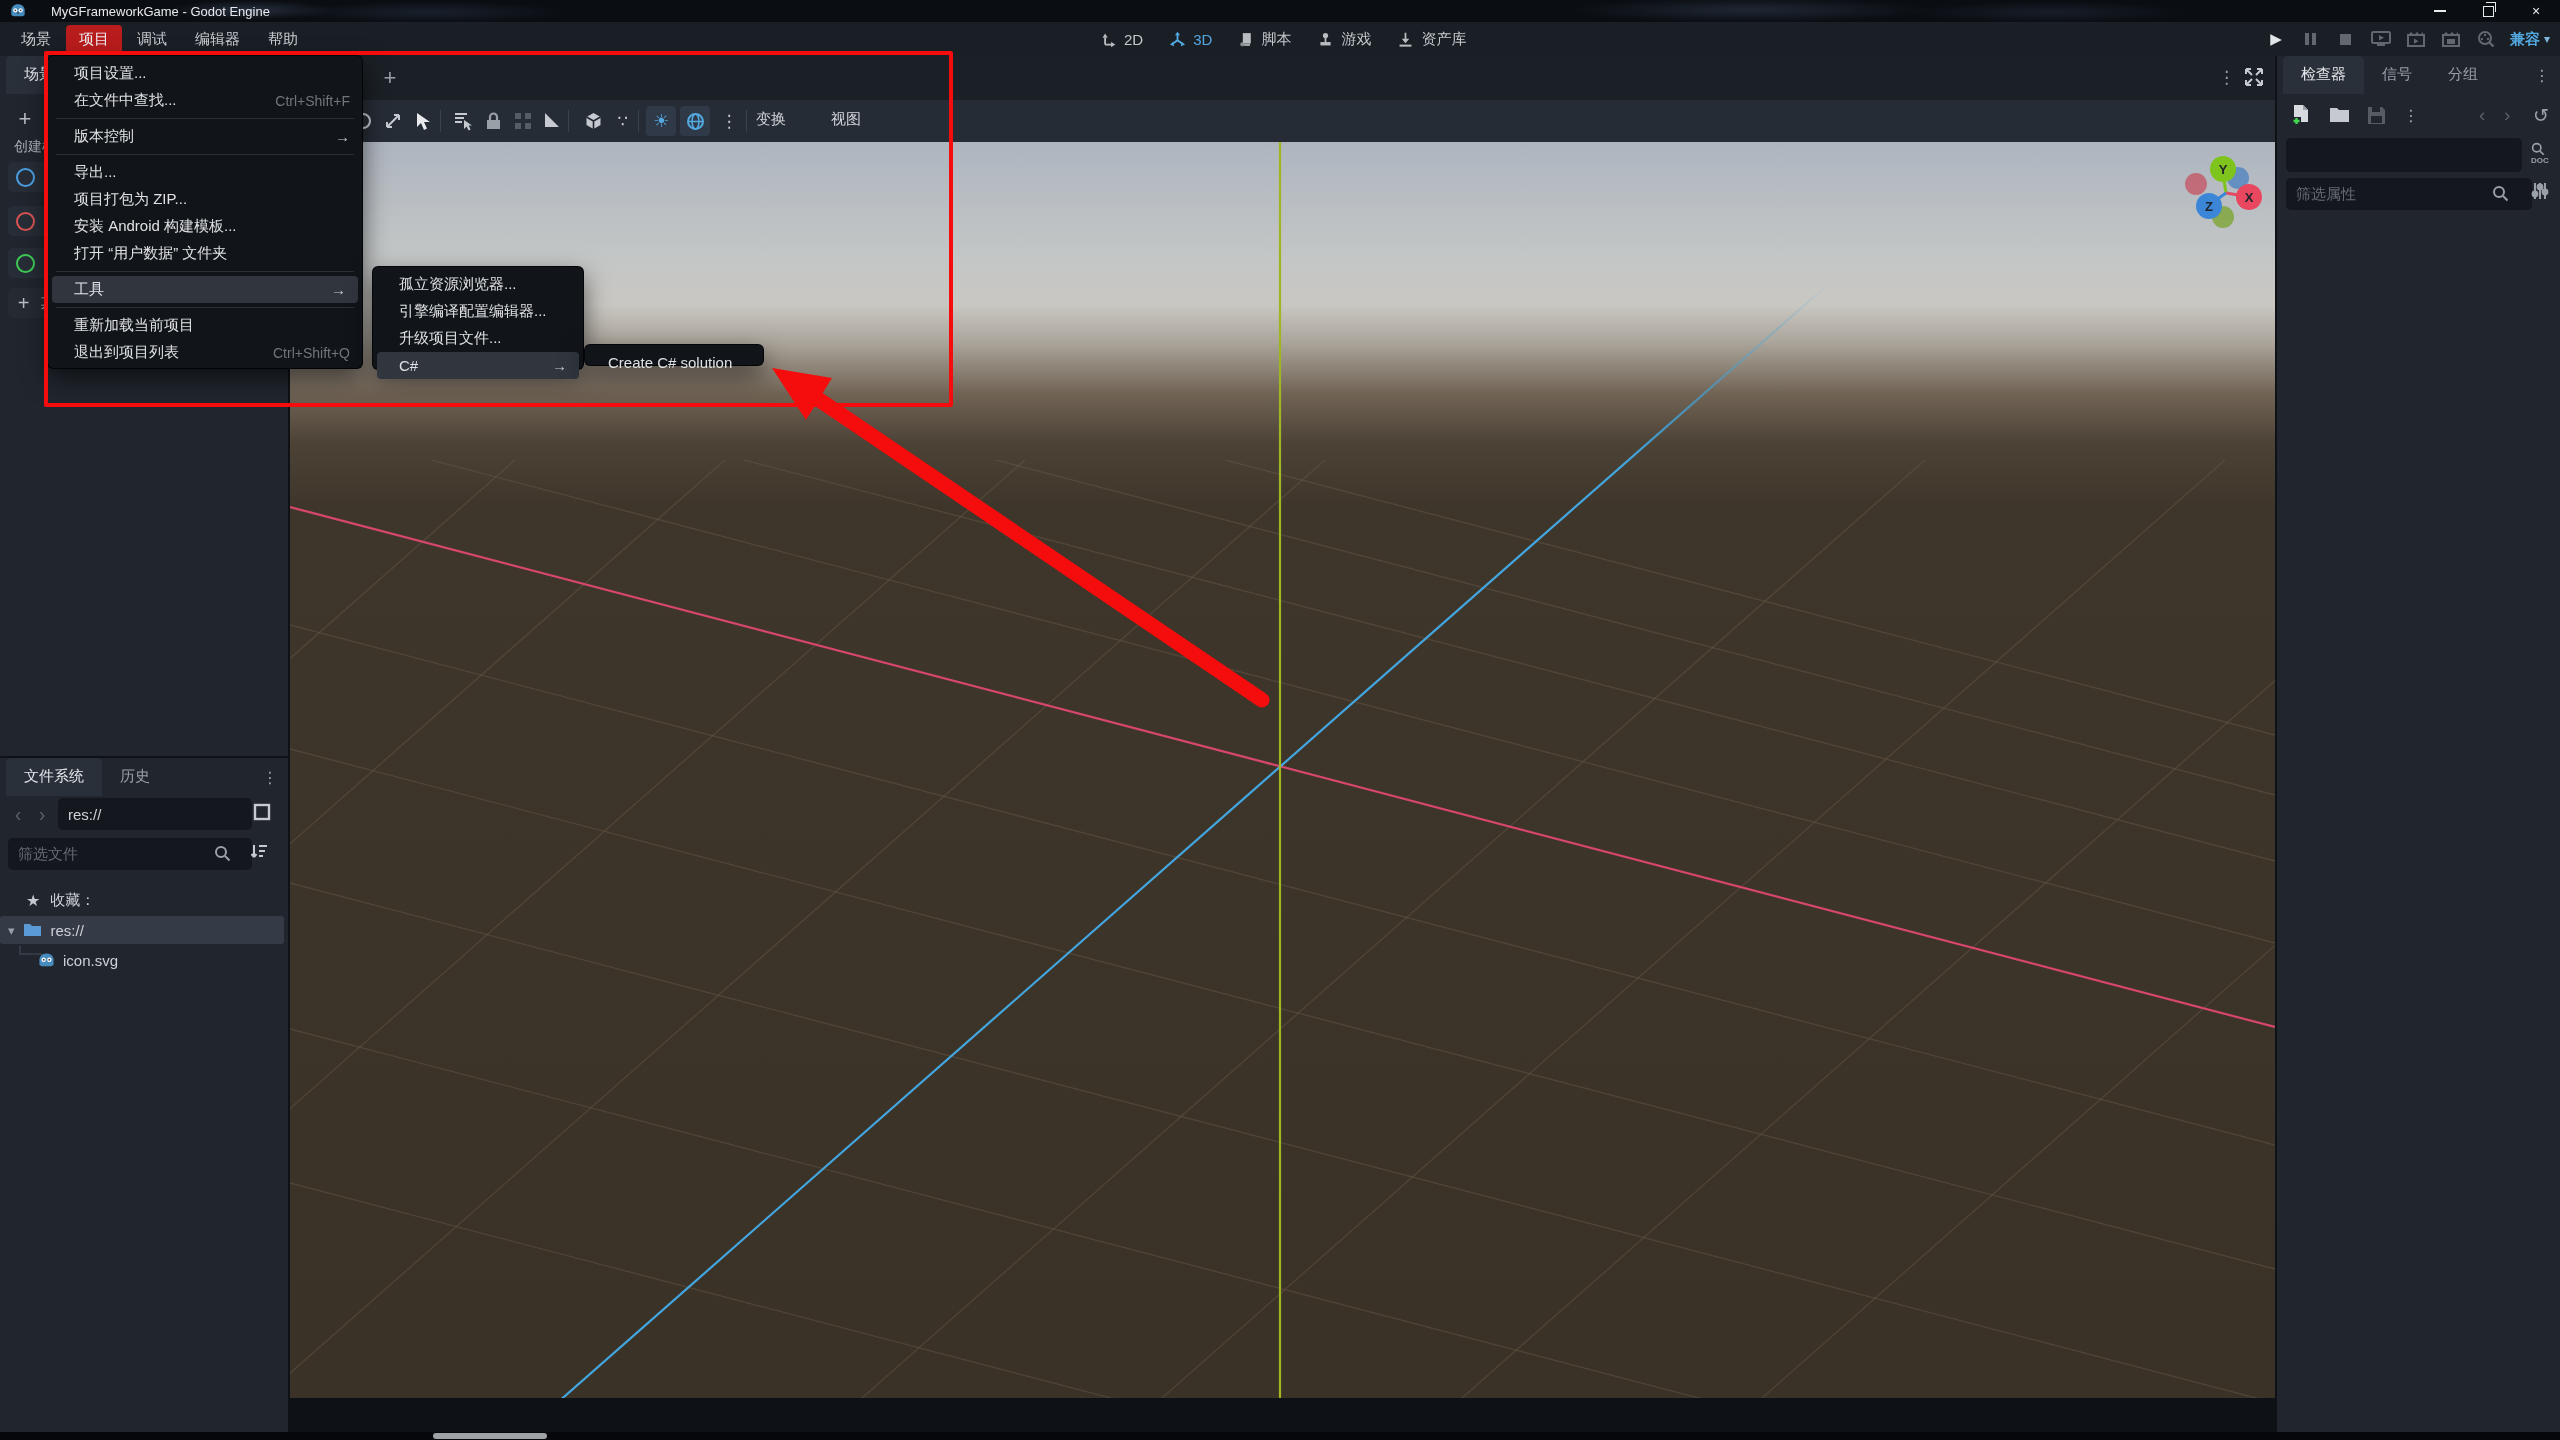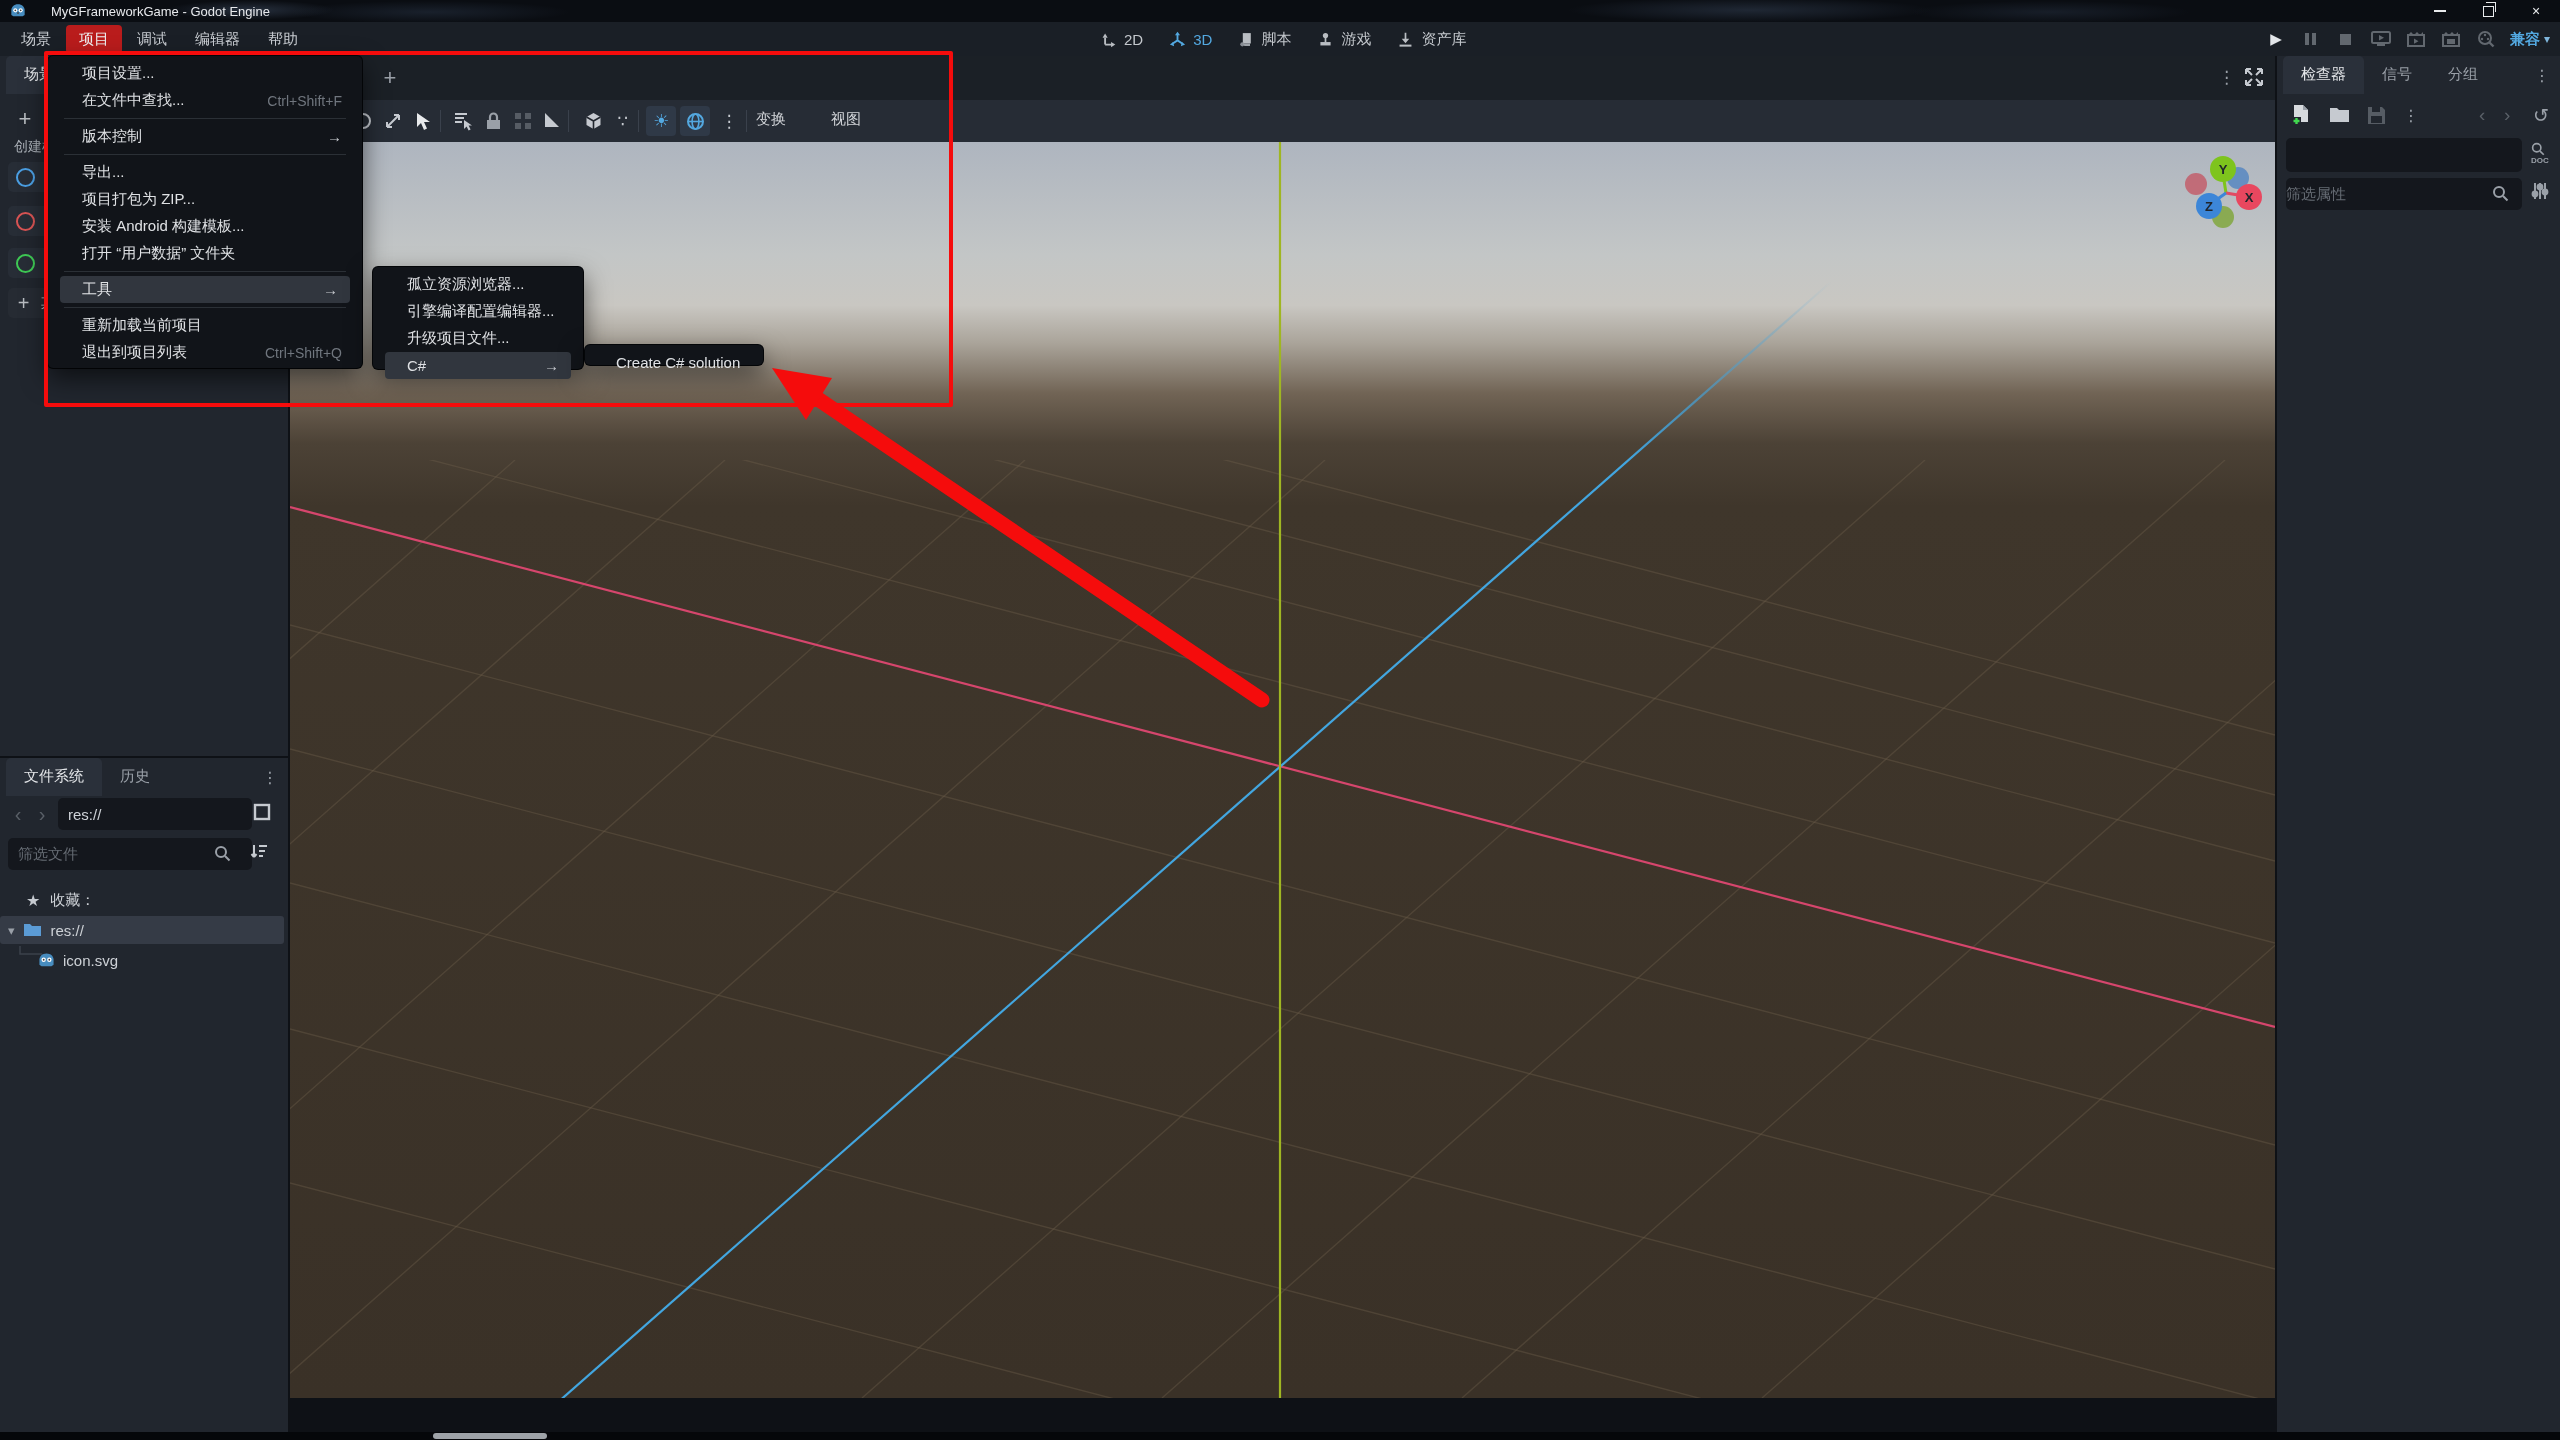--- a/index.html
+++ b/index.html
@@ -56,21 +56,21 @@
   .tool-ico{position:absolute;top:6px;width:30px;height:30px;display:flex;align-items:center;justify-content:center;color:#c6cad0;}
   .tool-ico.on{background:#2f3947;border-radius:4px;color:#53a8e0;}
   .tool-sep{position:absolute;top:10px;width:1px;height:22px;background:#3a414c;}
   .tool-menu{position:absolute;top:10px;font-size:15px;color:#d2d5d9;text-align:center;}
   .viewport{position:absolute;left:290px;top:142px;width:1985px;height:1256px;
     background:linear-gradient(180deg,#aeb5bf 0%,#c3c6c6 9%,#c9c7c2 13%,#aaa49a 16%,#716455 20%,#4c4236 24%,#3f362b 29%,#3a3127 100%);}
   .bottombar{position:absolute;left:290px;top:1398px;width:1985px;height:34px;background:#1b2026;display:flex;align-items:center;}
   .bb-btn{font-size:14px;color:#c6cad0;margin-left:30px;}
   .bb-version{position:absolute;right:12px;display:flex;align-items:center;gap:8px;color:#8d939b;font-size:15px;}
   
-  .popup{position:absolute;background:#111419;border-radius:5px;box-shadow:0 10px 26px rgba(0,0,0,.6),0 0 0 1px #05070a;z-index:50;padding:4px 8px;box-sizing:border-box;}
+  .popup{position:absolute;background:#111419;border-radius:5px;box-shadow:0 10px 26px rgba(0,0,0,.6),0 0 0 1px #05070a;z-index:50;padding:4px 0;box-sizing:border-box;}
   .pp-item{height:27px;display:flex;align-items:center;font-size:15px;color:#dfe1e4;padding:0 10px 0 26px;position:relative;}
   .pp-item .sc{position:absolute;right:12px;color:#70767e;font-size:14px;}
   .pp-item .arr{position:absolute;right:12px;color:#c8cbd0;font-size:15px;}
   .pp-item.hl{background:#31363e;border-radius:4px;margin:0 4px;padding-left:22px;}
   .pp-sep{height:1px;background:#2b3036;margin:4px 8px;}
   
   .anno-rect{position:absolute;left:44px;top:51px;width:901px;height:348px;border:4px solid #f50c0c;border-radius:2px;z-index:100;pointer-events:none;}
   .anno-svg{position:absolute;left:0;top:0;z-index:100;pointer-events:none;}
   .bottom-strip{position:absolute;left:0;top:1432px;width:2560px;height:8px;background:#05070a;}
   .strip-seg{position:absolute;left:433px;top:1433px;width:114px;height:6px;background:#9ea3a8;border-radius:3px;}
@@ -461,21 +461,21 @@
     <span class="icon-btn dim abs" style="left:227px;top:48px;font-size:19px;">›</span>
     <span class="icon-btn abs" style="left:256px;top:48px;font-size:19px;color:#9aa0a8;">↺</span>
     <div class="field abs" style="left:9px;top:82px;width:236px;height:34px;"></div>
     <span class="abs" style="left:254px;top:86px;display:flex;flex-direction:column;align-items:flex-start;color:#9aa0a8;">
       <svg width="14" height="14" viewBox="0 0 17 17">
           <circle cx="7" cy="7" r="5" fill="none" stroke="#9aa0a8" stroke-width="2"></circle>
           <path d="M11 11l4.5 4.5" stroke="#9aa0a8" stroke-width="2"></path>
         </svg>
       <span style="font-size:8px;font-weight:bold;">DOC</span>
     </span>
-    <div class="field abs" style="left:9px;top:122px;width:236px;height:32px;">
+    <div class="field abs" style="left:9px;top:122px;width:236px;height:32px;padding-left:10px;">
       <span class="placeholder">筛选属性</span>
       <span class="abs" style="left:206px;top:7px;">
         <svg width="17" height="17" viewBox="0 0 17 17">
             <circle cx="7" cy="7" r="5" fill="none" stroke="#9aa0a8" stroke-width="2"></circle>
             <path d="M11 11l4.5 4.5" stroke="#9aa0a8" stroke-width="2"></path>
           </svg>
         </span>
     </div>
     <span class="icon-btn abs" style="left:254px;top:126px;">
       <svg width="18" height="18" viewBox="0 0 18 18" stroke="#9aa0a8" stroke-width="2" fill="none">

